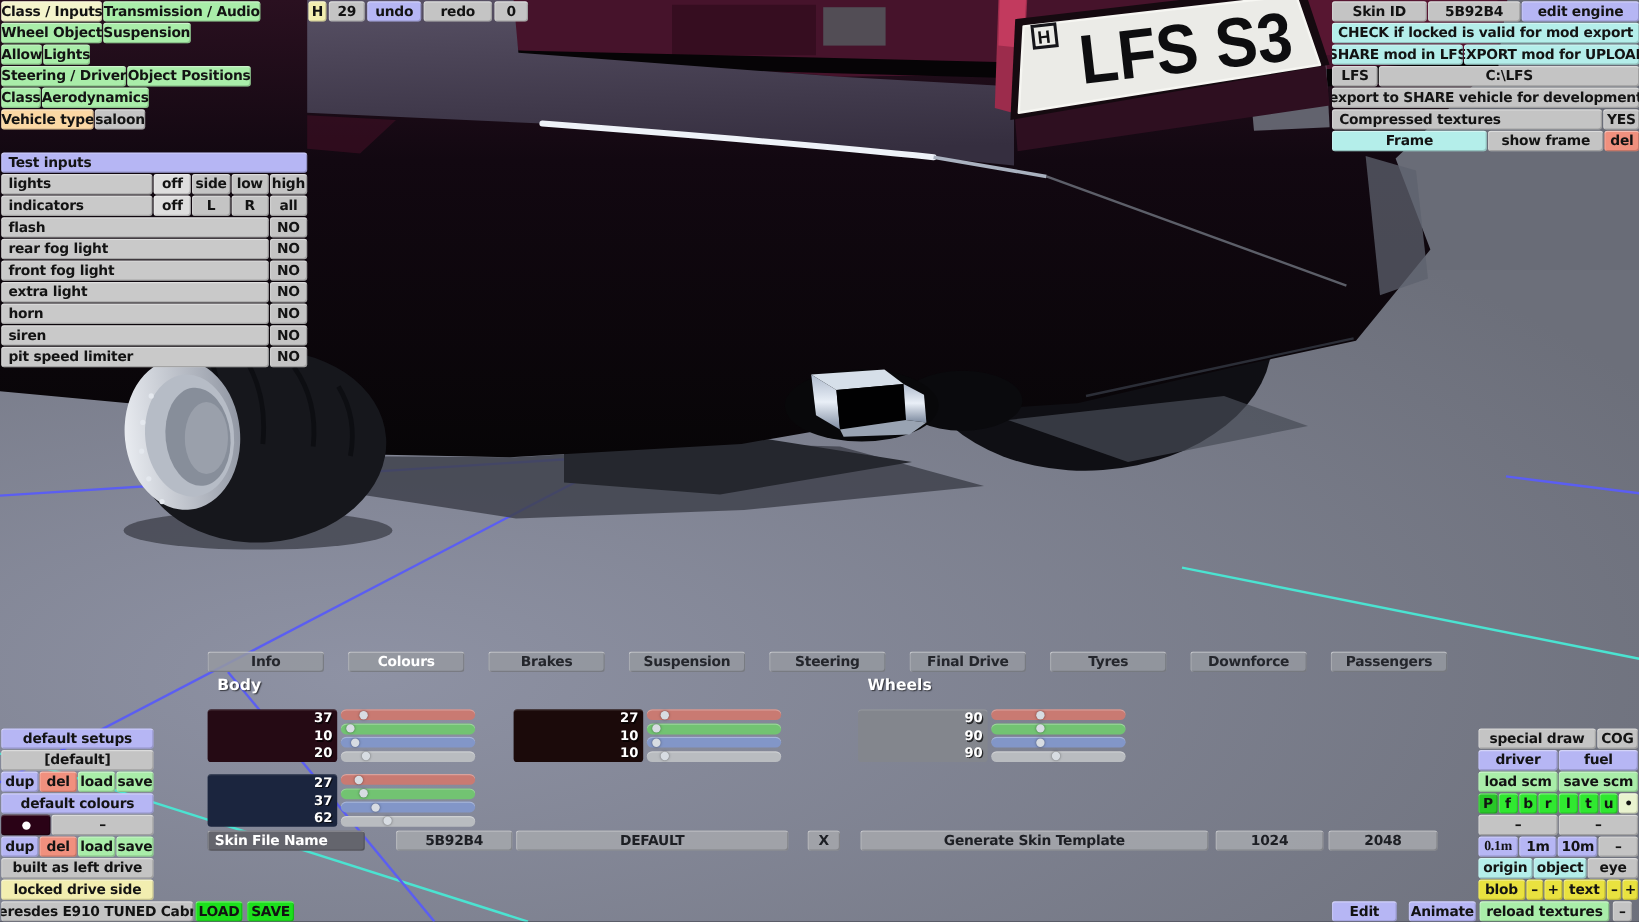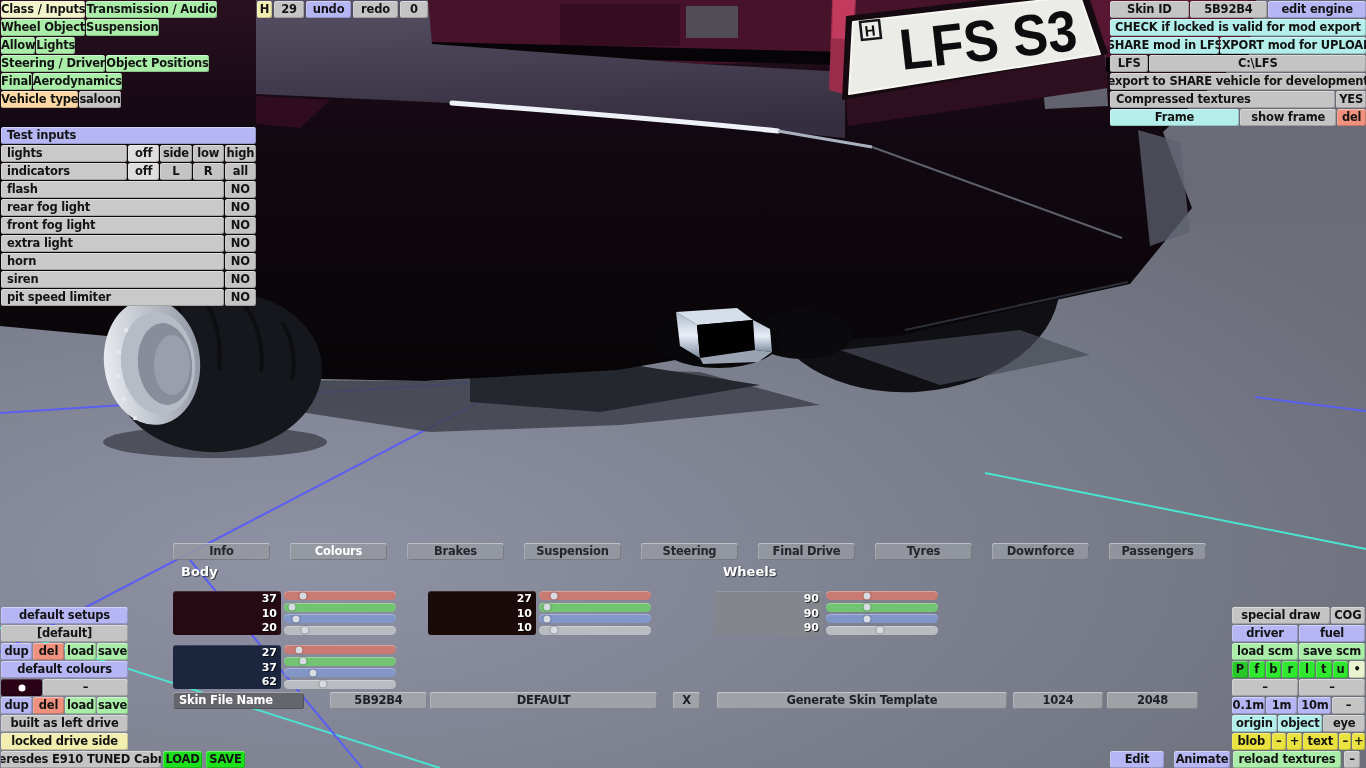--- a/index.html
+++ b/index.html
@@ -187,21 +187,21 @@
       </div>
       <div class="brow">
         <div class="btn c-green">Allow</div>
         <div class="btn c-green">Lights</div>
       </div>
       <div class="brow">
         <div class="btn c-green">Steering / Driver</div>
         <div class="btn c-green">Object Positions</div>
       </div>
       <div class="brow">
-        <div class="btn c-green">Final</div>
+        <div class="btn c-green">Class</div>
         <div class="btn c-green">Aerodynamics</div>
       </div>
       <div class="brow">
         <div class="btn c-peach">Vehicle type</div>
         <div class="btn c-gray">saloon</div>
       </div>
     </div>
 <div class="panel" id="panel-test" style="left:1px;top:127px;width:255px;">
       <div class="btn c-lav al" style="margin-bottom: 1px;">Test inputs</div>
       <div class="brow">
@@ -244,21 +244,21 @@
       </div>
       <div class="brow">
         <div class="btn c-tlabel al" style="flex: 222 1 0px;">pit speed limiter</div>
         <div class="btn c-gray" style="flex: 32 1 0px;">NO</div>
       </div>
     </div>
 <div class="panel" id="history-bar" style="left:257px;top:1px;display:flex;gap:2px;">
       <div class="btn c-pyellow" style="width: 15px; flex: 0 0 auto;">H</div>
       <div class="btn c-gray" style="width: 30px; flex: 0 0 auto;">29</div>
       <div class="btn c-lav" style="width: 45px; flex: 0 0 auto;">undo</div>
-      <div class="btn c-gray" style="width: 45px; flex: 0 0 auto;">redo</div>
+      <div class="btn c-gray" style="width: 57px; flex: 0 0 auto;">redo</div>
       <div class="btn c-gray" style="width: 28px; flex: 0 0 auto;">0</div>
     </div>
 <div class="panel" id="panel-tr" style="left:1110px;top:1px;width:256px;">
       <div class="brow">
         <div class="btn c-gray" style="flex: 78 78 0px;">Skin ID</div>
         <div class="btn c-gray" style="flex: 77 77 0px;">5B92B4</div>
         <div class="btn c-lav" style="flex: 97 97 0px;">edit engine</div>
       </div>
       <div class="brow">
         <div class="btn c-cyan" style="flex: 1 1 0px;">CHECK if locked is valid for mod export</div>
@@ -456,21 +456,21 @@
         <div class="btn c-lgreen" style="flex: 1 1 0px;">l</div>
         <div class="btn c-lgreen" style="flex: 1 1 0px;">t</div>
         <div class="btn c-lgreen" style="flex: 1 1 0px;">u</div>
         <div class="btn c-dot" style="flex: 1 1 0px;">•</div>
       </div>
       <div class="brow">
         <div class="btn c-gray" style="flex: 1 1 0px;">–</div>
         <div class="btn c-gray" style="flex: 1 1 0px;">–</div>
       </div>
       <div class="brow">
-        <div class="btn c-lav" style="flex: 32 32 0px;">0.1m</div>
+        <div class="btn c-lav" style="flex: 32 32 0px; font-family: Liberation Serif, serif;">0.1m</div>
         <div class="btn c-lav" style="flex: 31 31 0px;">1m</div>
         <div class="btn c-lav" style="flex: 32 32 0px;">10m</div>
         <div class="btn c-gray" style="flex: 32 32 0px;">–</div>
       </div>
       <div class="brow">
         <div class="btn c-cyan" style="flex: 44 44 0px;">origin</div>
         <div class="btn c-cyan" style="flex: 44 44 0px;">object</div>
         <div class="btn c-gray" style="flex: 41 41 0px;">eye</div>
       </div>
       <div class="brow">

